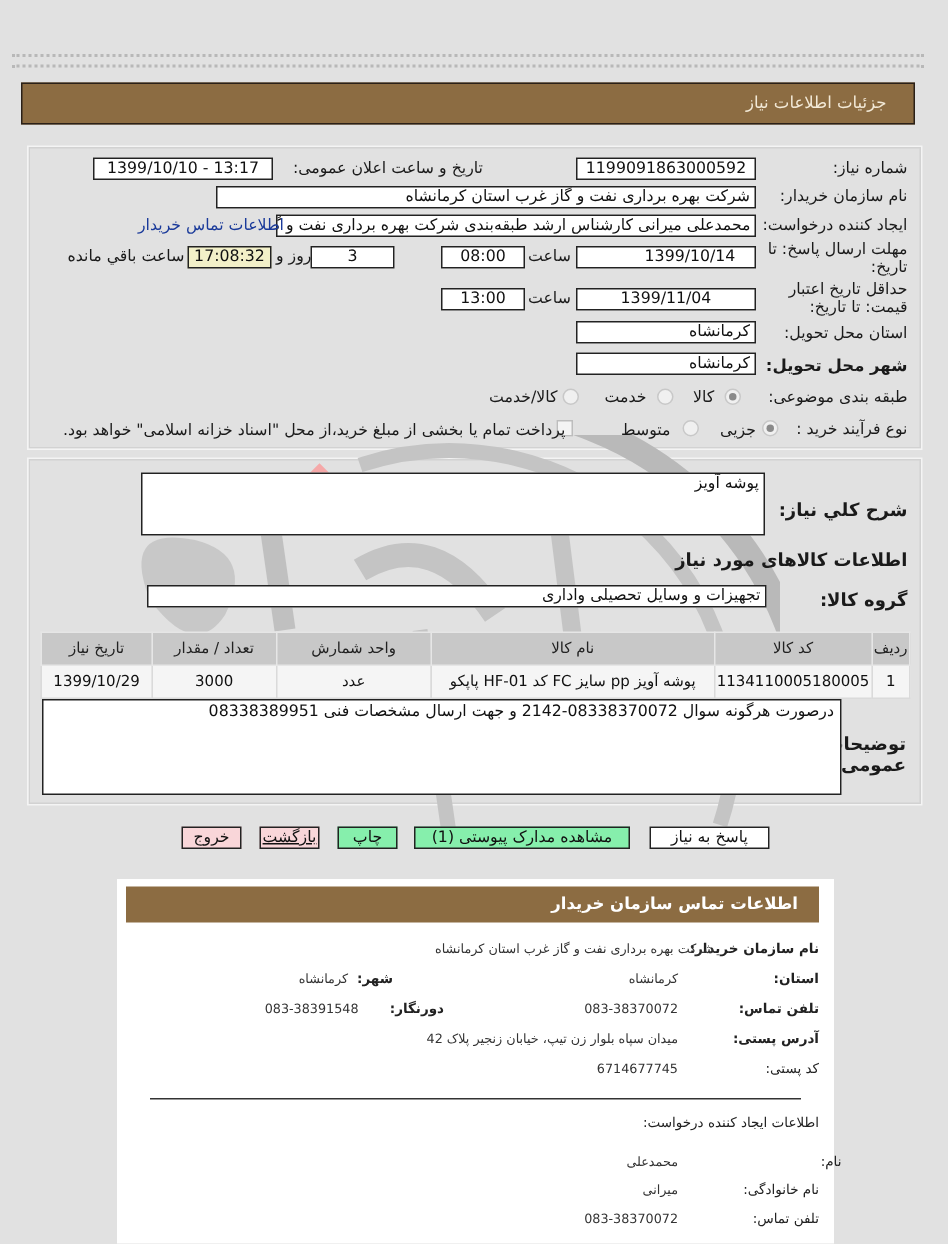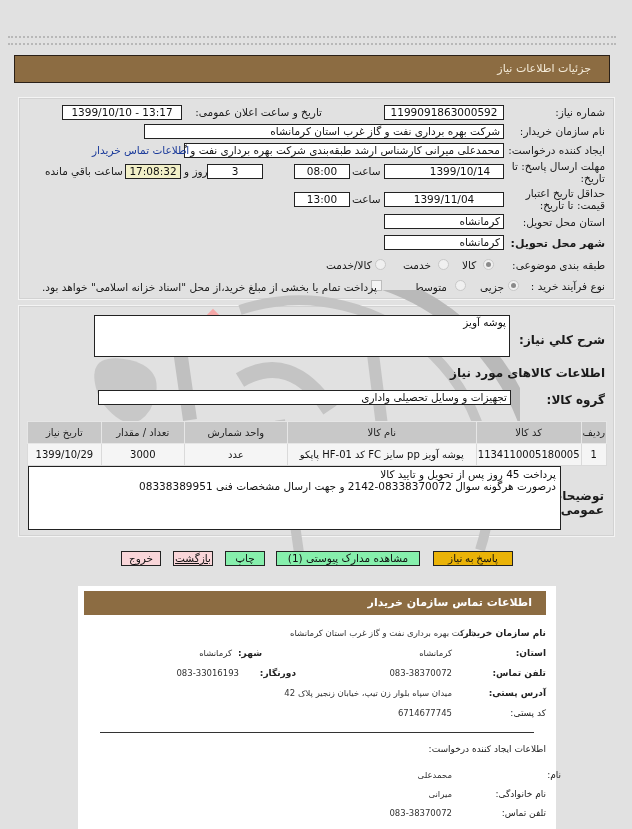--- a/index.html
+++ b/index.html
@@ -54,21 +54,21 @@
     background:#c8c8c8; font-weight:normal; height:19px; border:1px solid #e6e6e6; color:#222;
   }
   table.items td {
     background:#f5f5f5; height:19px; border:1px solid #dadada; text-align:center;
   }
   .btn {
     position:absolute; height:15px; border:1px solid #222; box-sizing:border-box;
     font-size:10.5px; line-height:13px; text-align:center; color:#111;
   }
   .btn.green { background:#86efac; }
-  .btn.gray-green { background:#eab308;font-family:Liberation Serif, serif; }
+  .btn.gray-green { background:#ffffff; }
   .btn.pink { background:#f9d6d9; }
   .white-panel {
     position:absolute; left:78px; top:586px; width:478px; height:250px; background:#fff;
   }
   .contact-bar {
     position:absolute; left:84px; top:591px; width:462px; height:24px; background:#8c6c42;
     color:#fff; font-size:11px; font-weight:bold; line-height:24px; text-align:right; padding-right:14px; box-sizing:border-box;
   }
   .c-lbl { position:absolute; font-size:9px; font-weight:bold; color:#222; white-space:nowrap; text-align:right; }
   .c-val { position:absolute; font-size:8.5px; color:#333; white-space:nowrap; text-align:right; }
@@ -174,21 +174,20 @@
       <td>عدد</td>
       <td>3000</td>
       <td>1399/10/29</td>
     </tr>
   </tbody>
 </table>
 
 <div class="lbl rtl bold" style="right:28px; top:489px; font-size:12px;">توضیحات</div>
 <div class="lbl rtl bold" style="right:28px; top:503px; font-size:12px;">عمومی:</div>
 <div class="rtl" style="position:absolute; left:28px; top:466px; width:533px; height:64px; background:#fff; border:1px solid #222; box-sizing:border-box; padding:1px 4px; font-size:10.5px; line-height:12px; text-align:right;">
-  <div>پرداخت 45  روز پس از تحویل و تایید کالا</div>
   <div>درصورت هرگونه سوال 08338370072-2142 و جهت ارسال مشخصات فنی 08338389951</div>
 </div>
 
 <div class="btn gray-green rtl" style="left:433px; top:551px; width:80px;">پاسخ به نیاز</div>
 <div class="btn green rtl" style="left:276px; top:551px; width:144px;">مشاهده مدارک پیوستی (1)</div>
 <div class="btn green rtl" style="left:225px; top:551px; width:40px;">چاپ</div>
 <div class="btn pink rtl" style="left:173px; top:551px; width:40px; text-decoration:underline;">بازگشت</div>
 <div class="btn pink rtl" style="left:121px; top:551px; width:40px;">خروج</div>
 
 <div class="white-panel"></div>
@@ -198,21 +197,21 @@
 <div class="c-val rtl" style="right:156px; top:628px;">شرکت بهره برداری نفت و گاز غرب استان کرمانشاه</div>
 
 <div class="c-lbl rtl" style="right:86px; top:648px;">استان:</div>
 <div class="c-val rtl" style="right:180px; top:648px;">کرمانشاه</div>
 <div class="c-lbl rtl" style="right:370px; top:648px;">شهر:</div>
 <div class="c-val rtl" style="right:400px; top:648px;">کرمانشاه</div>
 
 <div class="c-lbl rtl" style="right:86px; top:668px;">تلفن تماس:</div>
 <div class="c-val" style="right:180px; top:668px;">083-38370072</div>
 <div class="c-lbl rtl" style="right:336px; top:668px;">دورنگار:</div>
-<div class="c-val" style="right:393px; top:668px;">083-33016193</div>
+<div class="c-val" style="right:393px; top:668px;">083-38391548</div>
 
 <div class="c-lbl rtl" style="right:86px; top:688px;">آدرس پستی:</div>
 <div class="c-val rtl" style="right:180px; top:688px;">میدان سپاه بلوار زن تیپ، خیابان زنجیر پلاک 42</div>
 
 <div class="c-lbl rtl" style="right:86px; top:708px; font-weight:normal;">کد پستی:</div>
 <div class="c-val" style="right:180px; top:708px;">6714677745</div>
 
 <div class="hr"></div>
 
 <div class="c-lbl rtl" style="right:86px; top:744px; font-weight:normal;">اطلاعات ایجاد کننده درخواست:</div>

